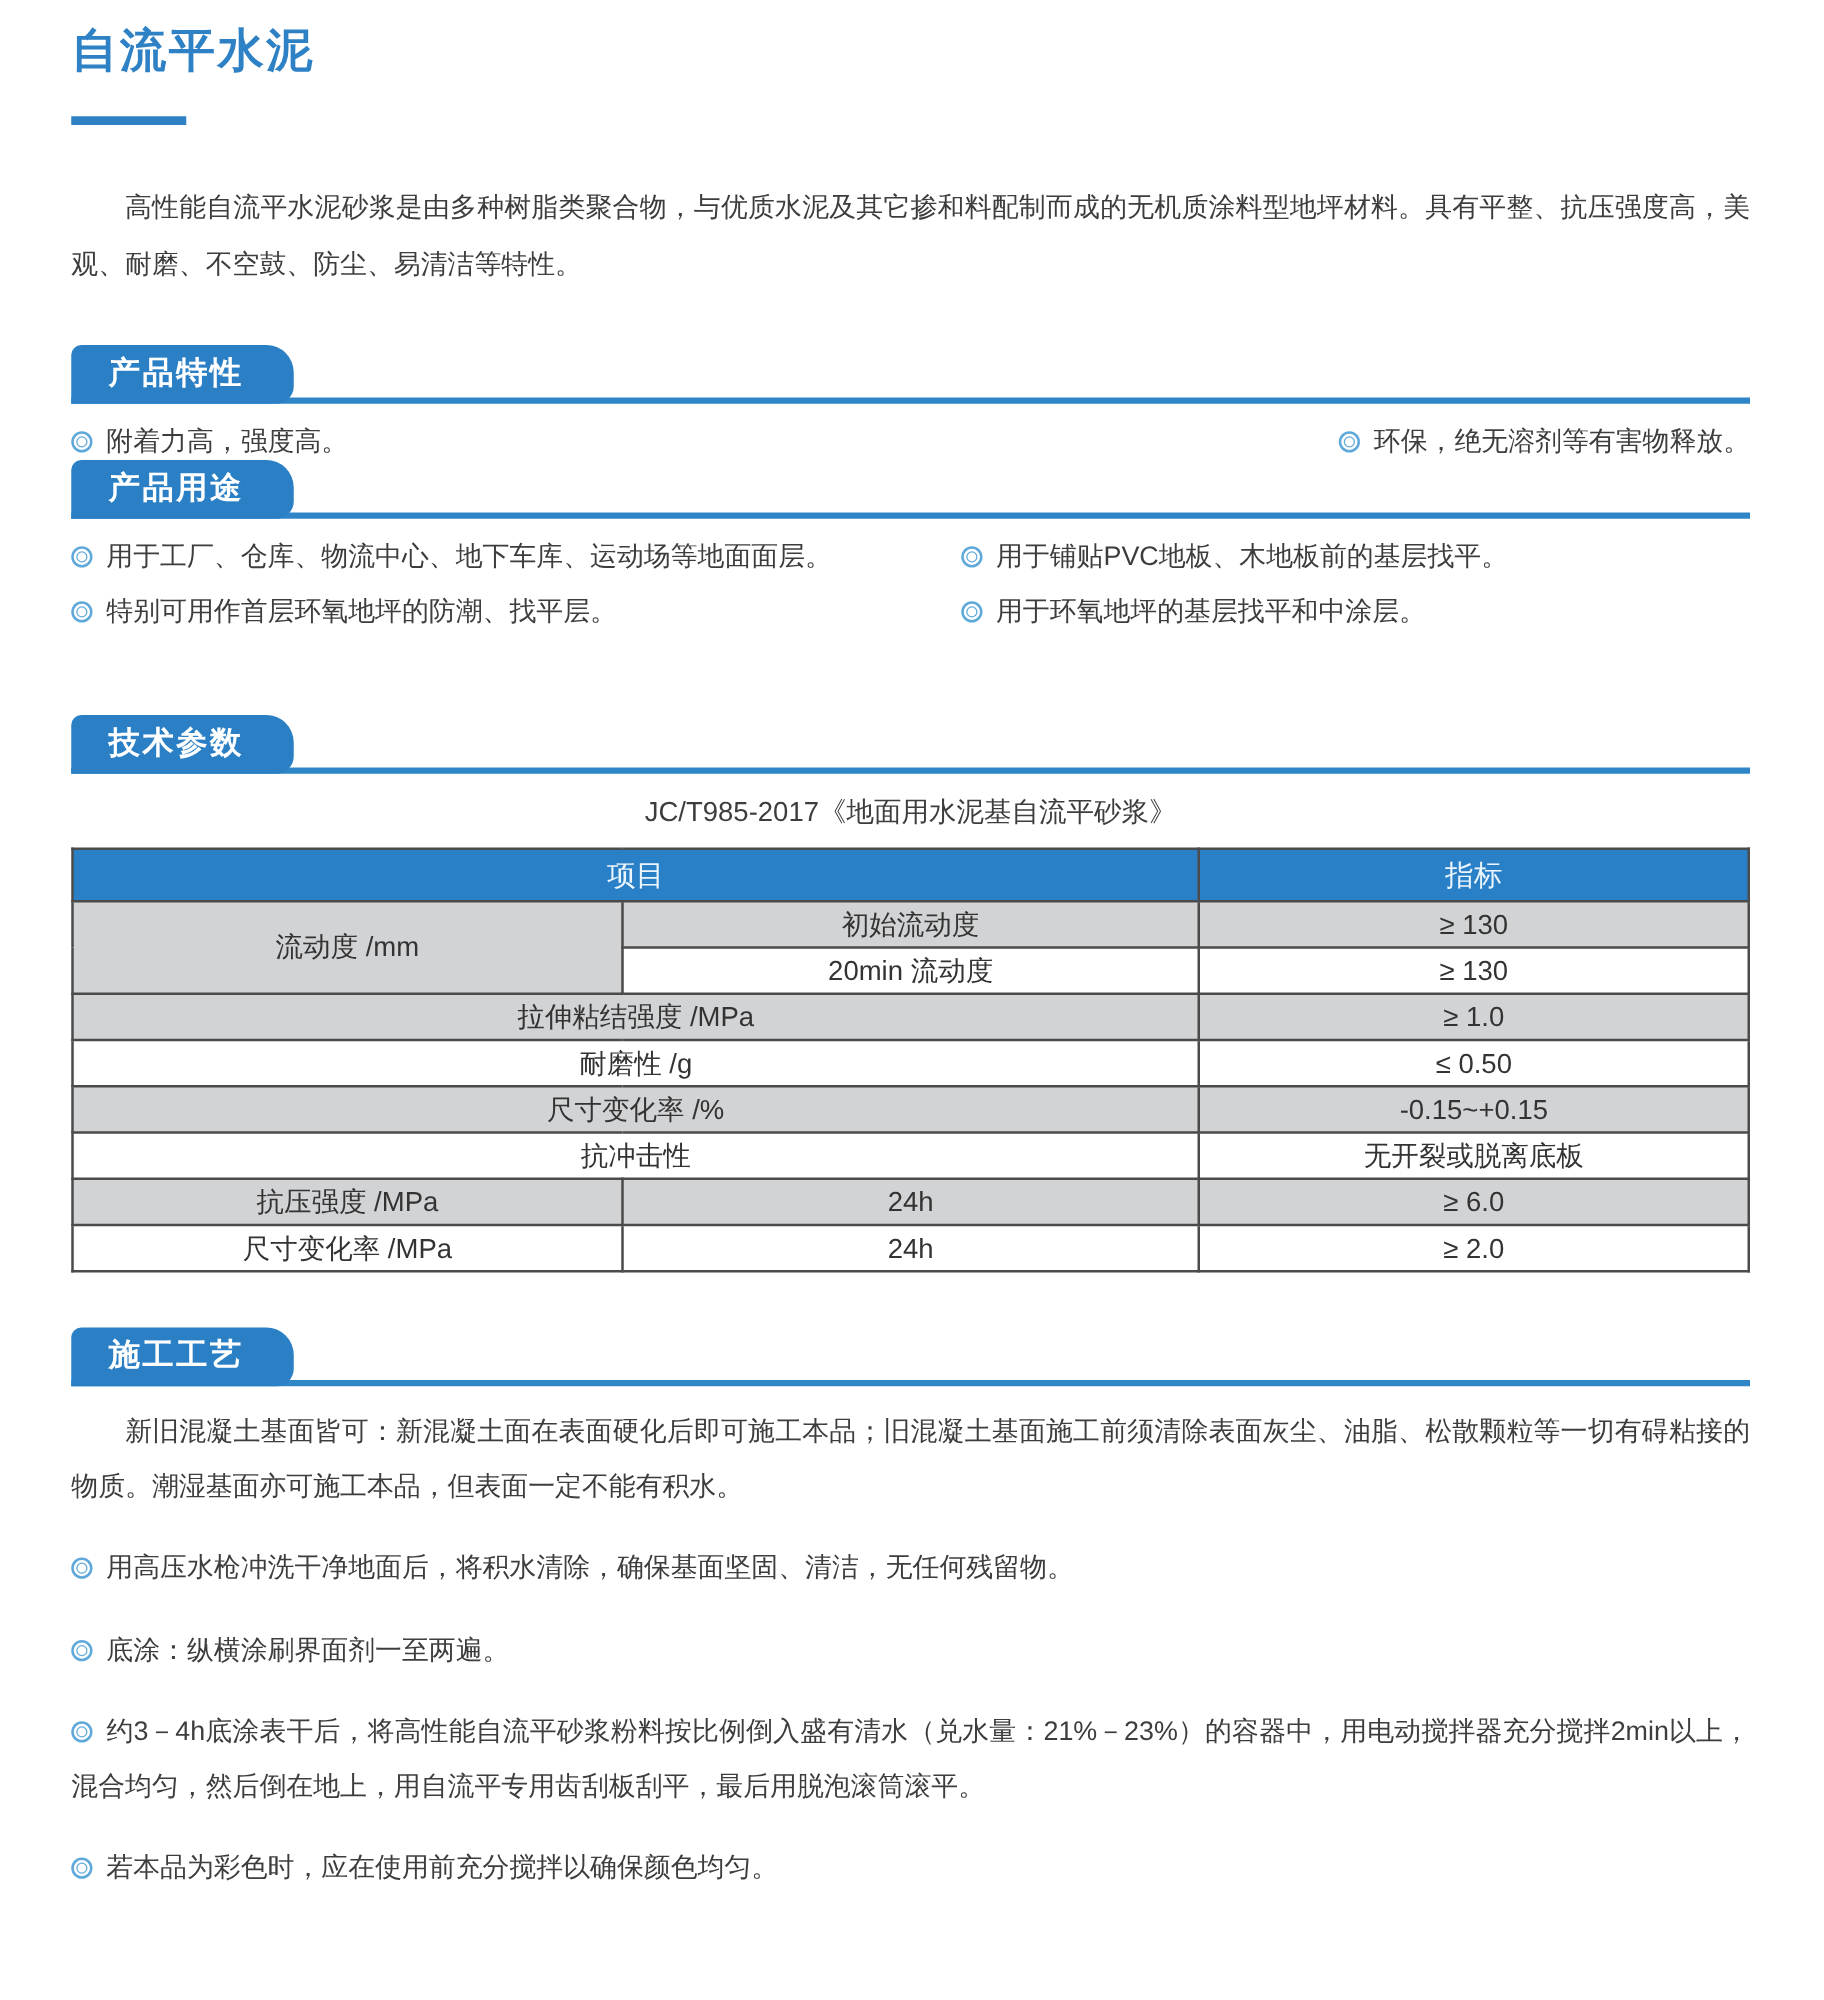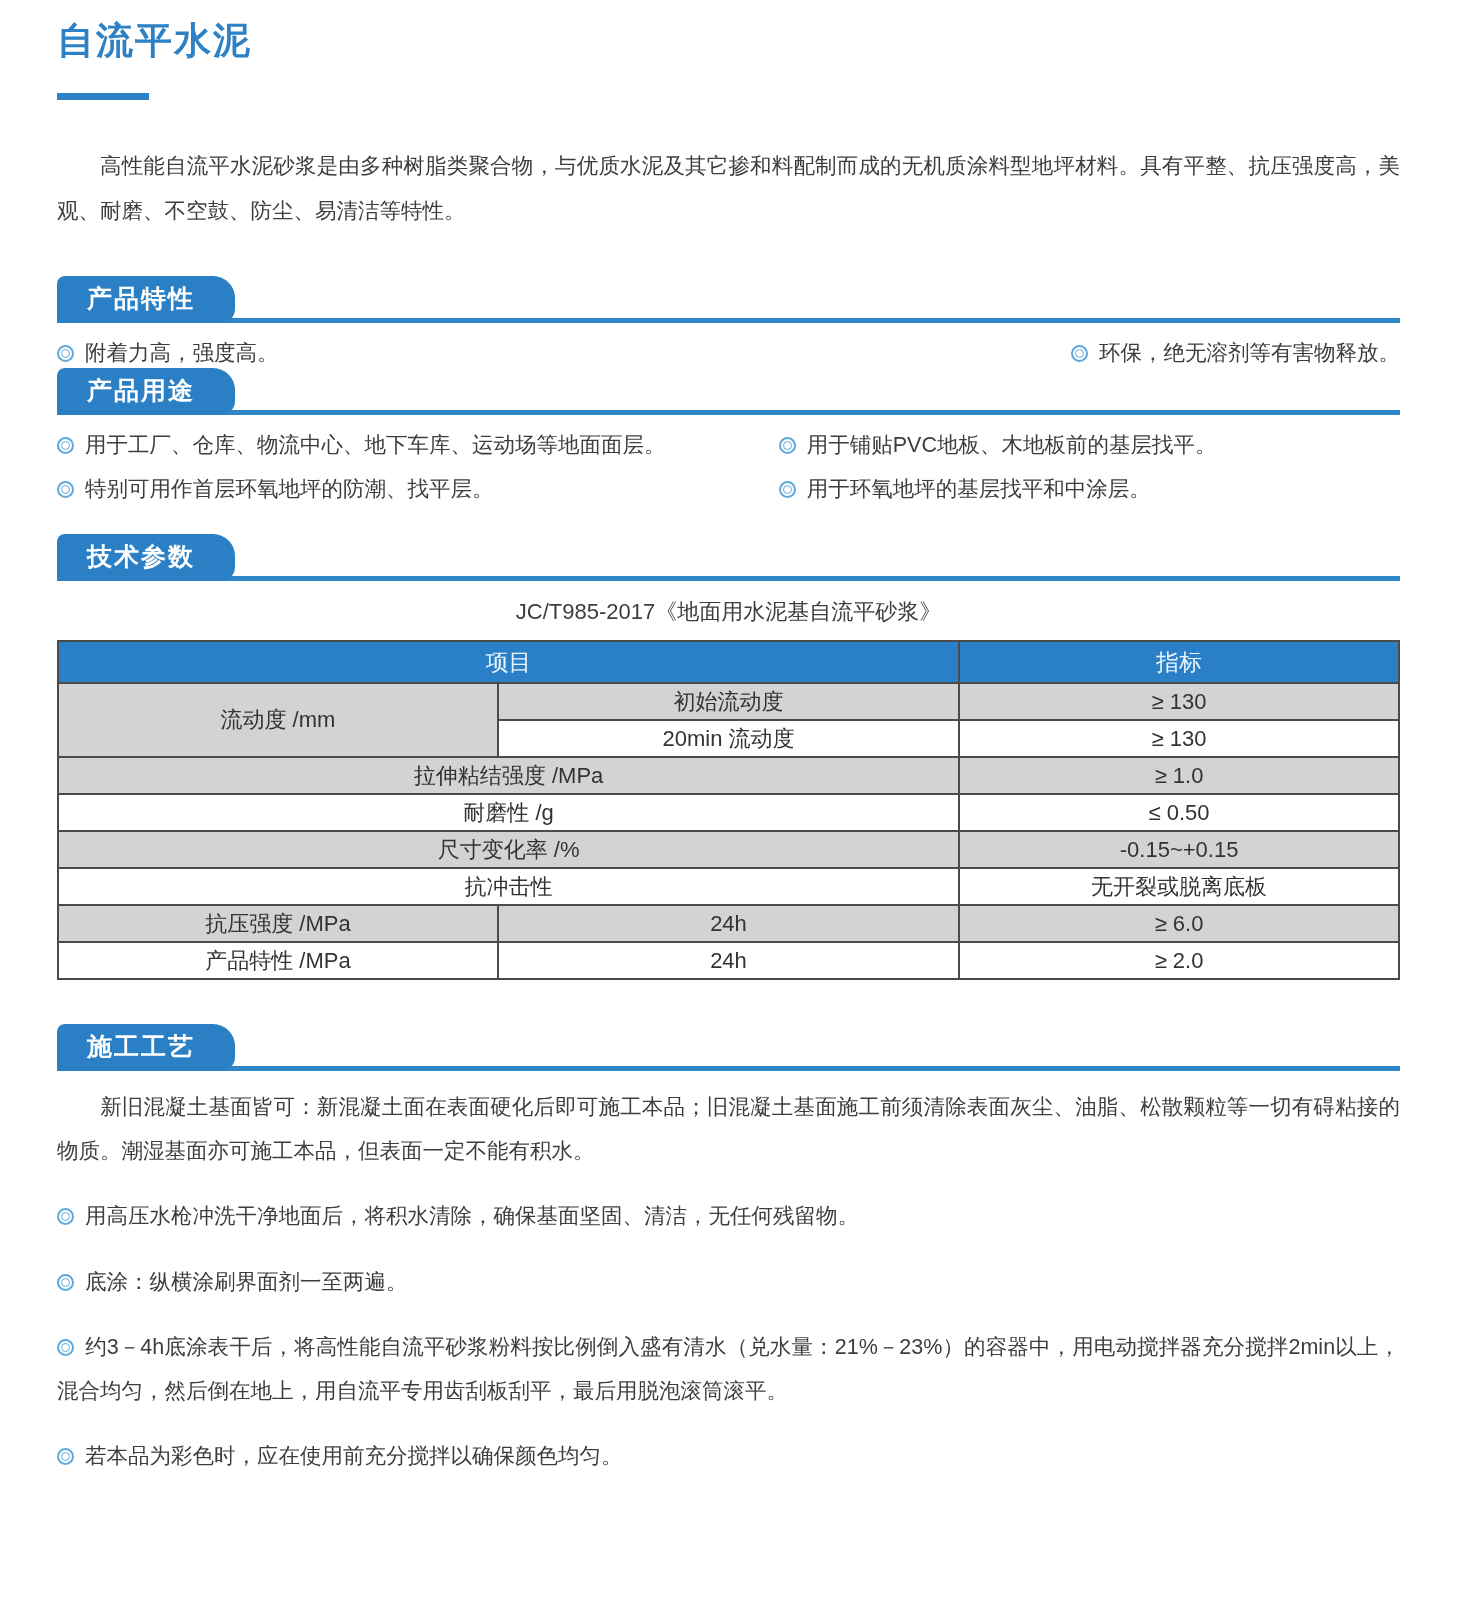--- a/index.html
+++ b/index.html
@@ -85,27 +85,27 @@
   }
   .features-row {
     display: flex;
     gap: 84px;
     margin-top: 16px;
     justify-content: space-between;
   }
   .uses-grid {
     display: grid;
     grid-template-columns: 53% 47%;
-    column-gap: 10px;
+    column-gap: 0;
     margin-top: 16px;
   }
   .uses-col { display: flex; flex-direction: column; gap: 15px; }
   .mt-features { margin-top: 42px; }
   .mt-uses { }
-  .mt-tech { margin-top: 30px; padding-left: 36px; }
+  .mt-tech { margin-top: 68px; padding-left: 36px; }
   .mt-process { margin-top: 44px; }
   .standard-caption {
     margin-top: 16px;
     text-align: center;
     font-size: 22px;
     color: #3d3d3d;
   }
   table.spec {
     width: 100%;
     margin-top: 13px;
@@ -220,21 +220,21 @@
       <tr>
         <td colspan="2">抗冲击性</td>
         <td>无开裂或脱离底板</td>
       </tr>
       <tr>
         <td class="gray">抗压强度 /MPa</td>
         <td class="gray">24h</td>
         <td class="gray">≥ 6.0</td>
       </tr>
       <tr>
-        <td>产品特性 /MPa</td>
+        <td>尺寸变化率 /MPa</td>
         <td>24h</td>
         <td>≥ 2.0</td>
       </tr>
     </tbody>
   </table>
 
   <div class="section-header mt-process">
     <div class="section-rule"></div>
     <div class="section-tab">施工工艺</div>
   </div>

